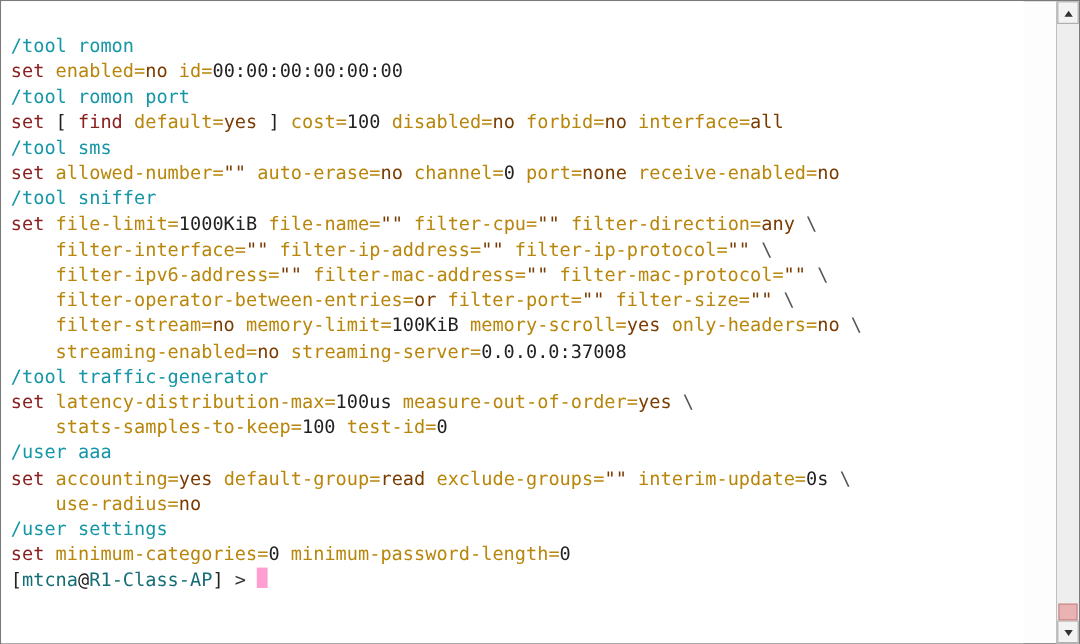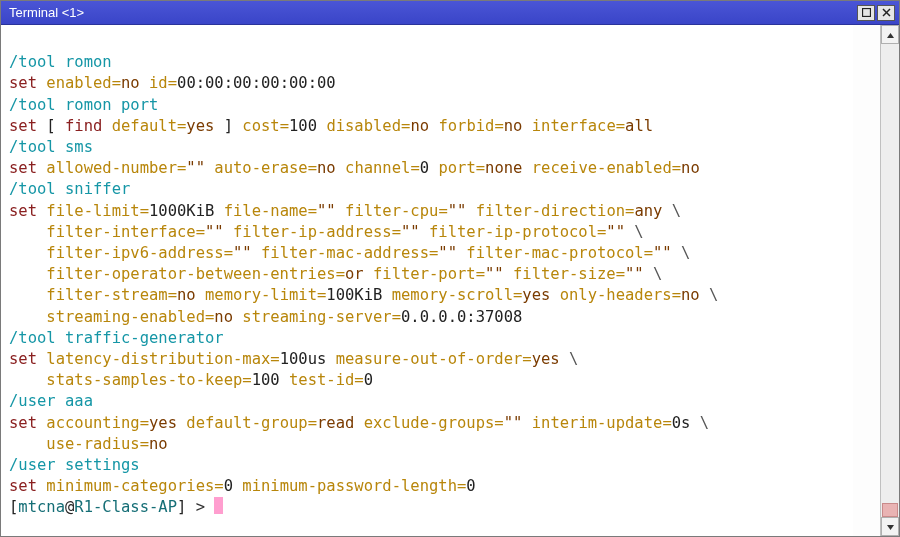--- a/index.html
+++ b/index.html
@@ -109,38 +109,20 @@
     background: #ff9ecf;
     vertical-align: -2px;
   }
   .indent { display:inline-block; }
 </style>
 </head>
 <body>
 
 <div class="window">
 
-  <div class="titlebar">
-    <span class="title">Terminal &lt;1&gt;</span>
-    <div class="win-btn">
-      <span>
-          <svg width="9" height="9">
-            <rect x="0.5" y="0.5" width="8" height="8" fill="none" stroke="#222" stroke-width="1.3"></rect>
-          </svg>
-        </span>
-    </div>
-    <div class="win-btn">
-      <span>
-          <svg width="9" height="9">
-            <line x1="1" y1="1" x2="8" y2="8" stroke="#222" stroke-width="1.5"></line>
-            <line x1="8" y1="1" x2="1" y2="8" stroke="#222" stroke-width="1.5"></line>
-          </svg>
-        </span>
-    </div>
-  </div>
 
   <div class="body-area">
 
     <div class="term">
 <span class="path">/tool romon</span>
 <span class="kw">set</span> <span class="arg">enabled</span><span class="eq">=</span><span class="val">no</span> <span class="arg">id</span><span class="eq">=</span><span class="plain">00:00:00:00:00:00</span>
 <span class="path">/tool romon port</span>
 <span class="kw">set</span> <span class="brkt">[ </span><span class="kw">find</span> <span class="arg">default</span><span class="eq">=</span><span class="val">yes</span><span class="brkt"> ] </span><span class="arg">cost</span><span class="eq">=</span><span class="plain">100</span> <span class="arg">disabled</span><span class="eq">=</span><span class="val">no</span> <span class="arg">forbid</span><span class="eq">=</span><span class="val">no</span> <span class="arg">interface</span><span class="eq">=</span><span class="val">all</span>
 <span class="path">/tool sms</span>
 <span class="kw">set</span> <span class="arg">allowed-number</span><span class="eq">=</span><span class="val">""</span> <span class="arg">auto-erase</span><span class="eq">=</span><span class="val">no</span> <span class="arg">channel</span><span class="eq">=</span><span class="plain">0</span> <span class="arg">port</span><span class="eq">=</span><span class="val">none</span> <span class="arg">receive-enabled</span><span class="eq">=</span><span class="val">no</span>

